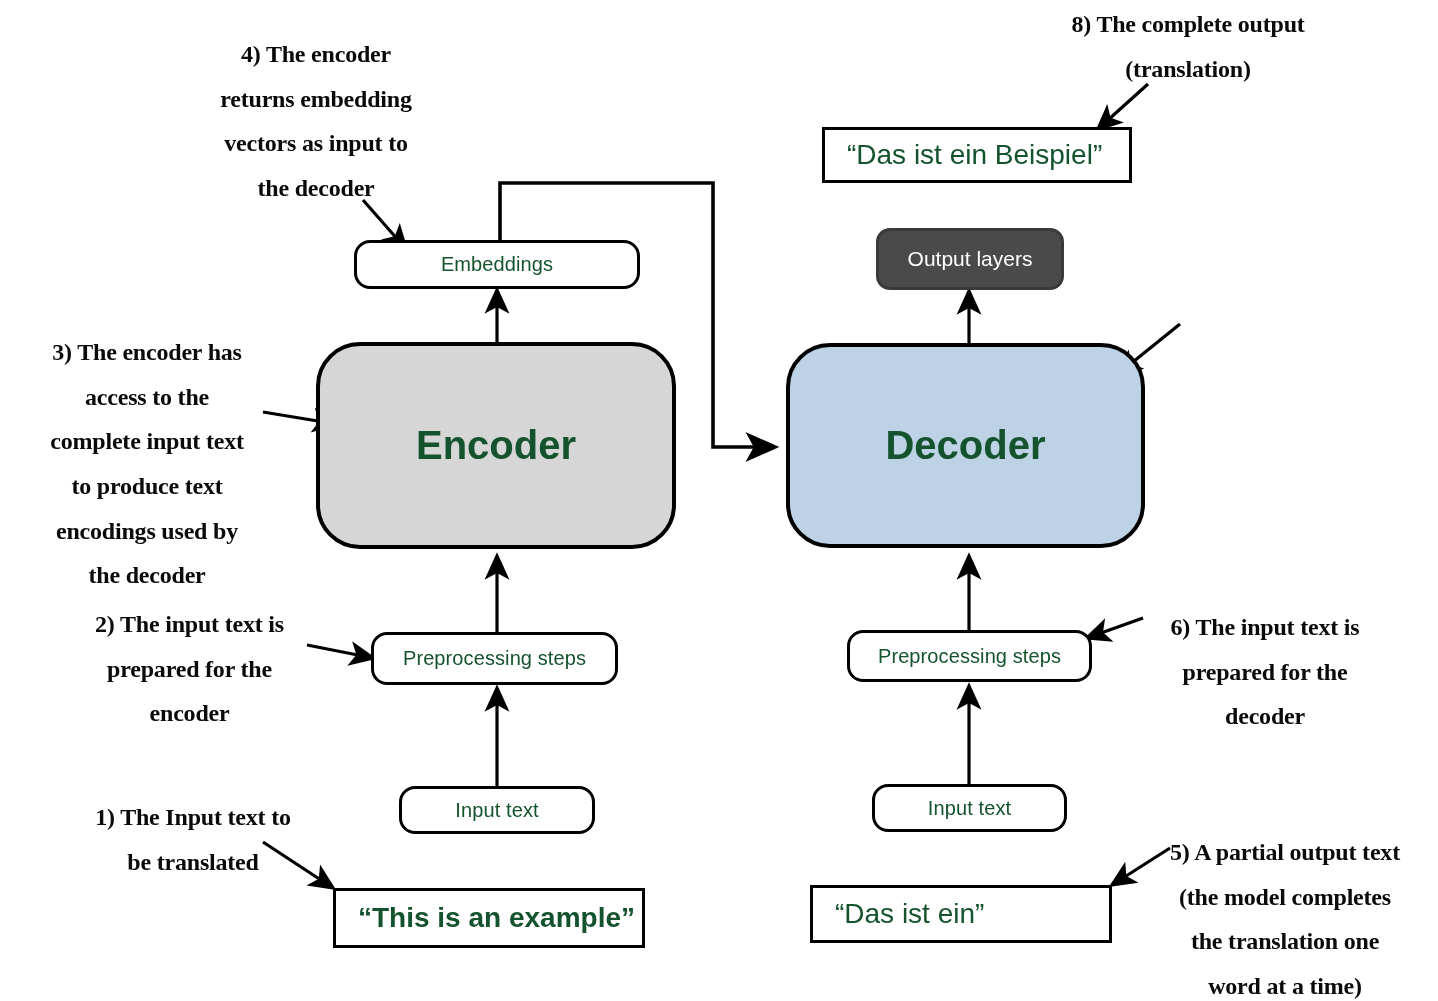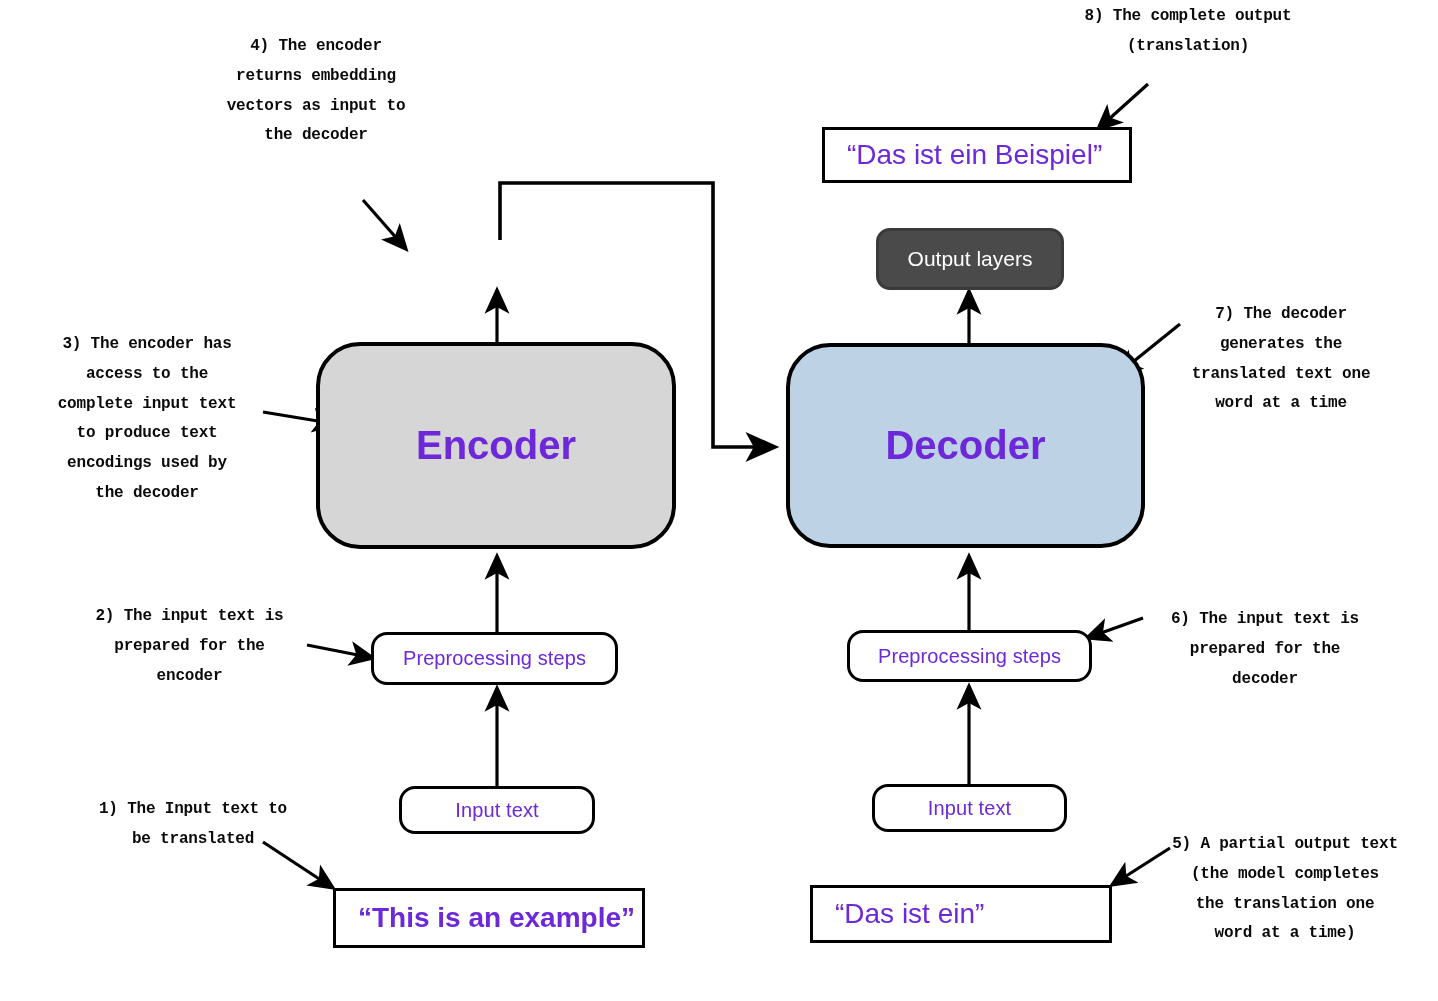--- a/index.html
+++ b/index.html
@@ -26,21 +26,21 @@
 
   
   .node {
     position: absolute;
     box-sizing: border-box;
     display: flex;
     align-items: center;
     justify-content: center;
     text-align: center;
     font-family: "Liberation Sans", sans-serif;
-    color: #6d28d9;
+    color: #14532d;
     background: #ffffff;
   }
   .pill {
     border: 3px solid #000;
     border-radius: 16px;
     font-size: 20px;
     letter-spacing: .1px;
   }
   .bigblock {
     border: 4px solid #000;
@@ -61,23 +61,23 @@
     border: 3px solid #000;
     border-radius: 0;
     font-size: 28px;
     justify-content: flex-start;
     padding-left: 22px;
   }
 
   
   .anno {
     position: absolute;
-    font-family: Liberation Mono, monospace;
+    font-family: Liberation Serif, serif;
     font-weight: bold;
-    font-size: 16px;
+    font-size: 24px;
     line-height: 1.86;
     color: #0a0a0a;
     text-align: center;
     letter-spacing: -0.2px;
     white-space: pre-line;
   }
 </style>
 </head>
 <body>
 
@@ -113,20 +113,23 @@
 
     <line x1="1170" y1="848" x2="1112" y2="885" stroke="#000" stroke-width="3.2" marker-end="url(#ah)"></line>
 
     <line x1="1143" y1="618" x2="1087" y2="638" stroke="#000" stroke-width="3.2" marker-end="url(#ah)"></line>
 
     <line x1="1180" y1="324" x2="1118" y2="374" stroke="#000" stroke-width="3.2" marker-end="url(#ah)"></line>
 
     <line x1="1148" y1="84" x2="1098" y2="129" stroke="#000" stroke-width="3.2" marker-end="url(#ah)"></line>
   </svg>
 
+  <div class="node pill" style="left:354px; top:240px; width:286px; height:49px;">
+    <span>Embeddings</span>
+  </div>
 
   <div class="node bigblock encoder-block" style="left:316px; top:342px; width:360px; height:207px;">
     <span>Encoder</span>
   </div>
 
   <div class="node pill" style="left:371px; top:632px; width:247px; height:53px;">
     <span>Preprocessing steps</span>
   </div>
 
   <div class="node pill" style="left:399px; top:786px; width:196px; height:48px;">
@@ -182,21 +185,17 @@
 
   <div class="anno" style="left:1144px; top:830px; width:282px;">5) A partial output text
 (the model completes
 the translation one
 word at a time)</div>
 
   <div class="anno" style="left:1146px; top:605px; width:238px;">6) The input text is
 prepared for the
 decoder</div>
 
-  <div class="anno" style="left:1163px; top:300px; width:236px;">7) The decoder
-generates the
-translated text one
-word at a time</div>
 
   <div class="anno" style="left:1043px; top:2px; width:290px;">8) The complete output
 (translation)</div>
 
 </div>
 
 </body></html>

